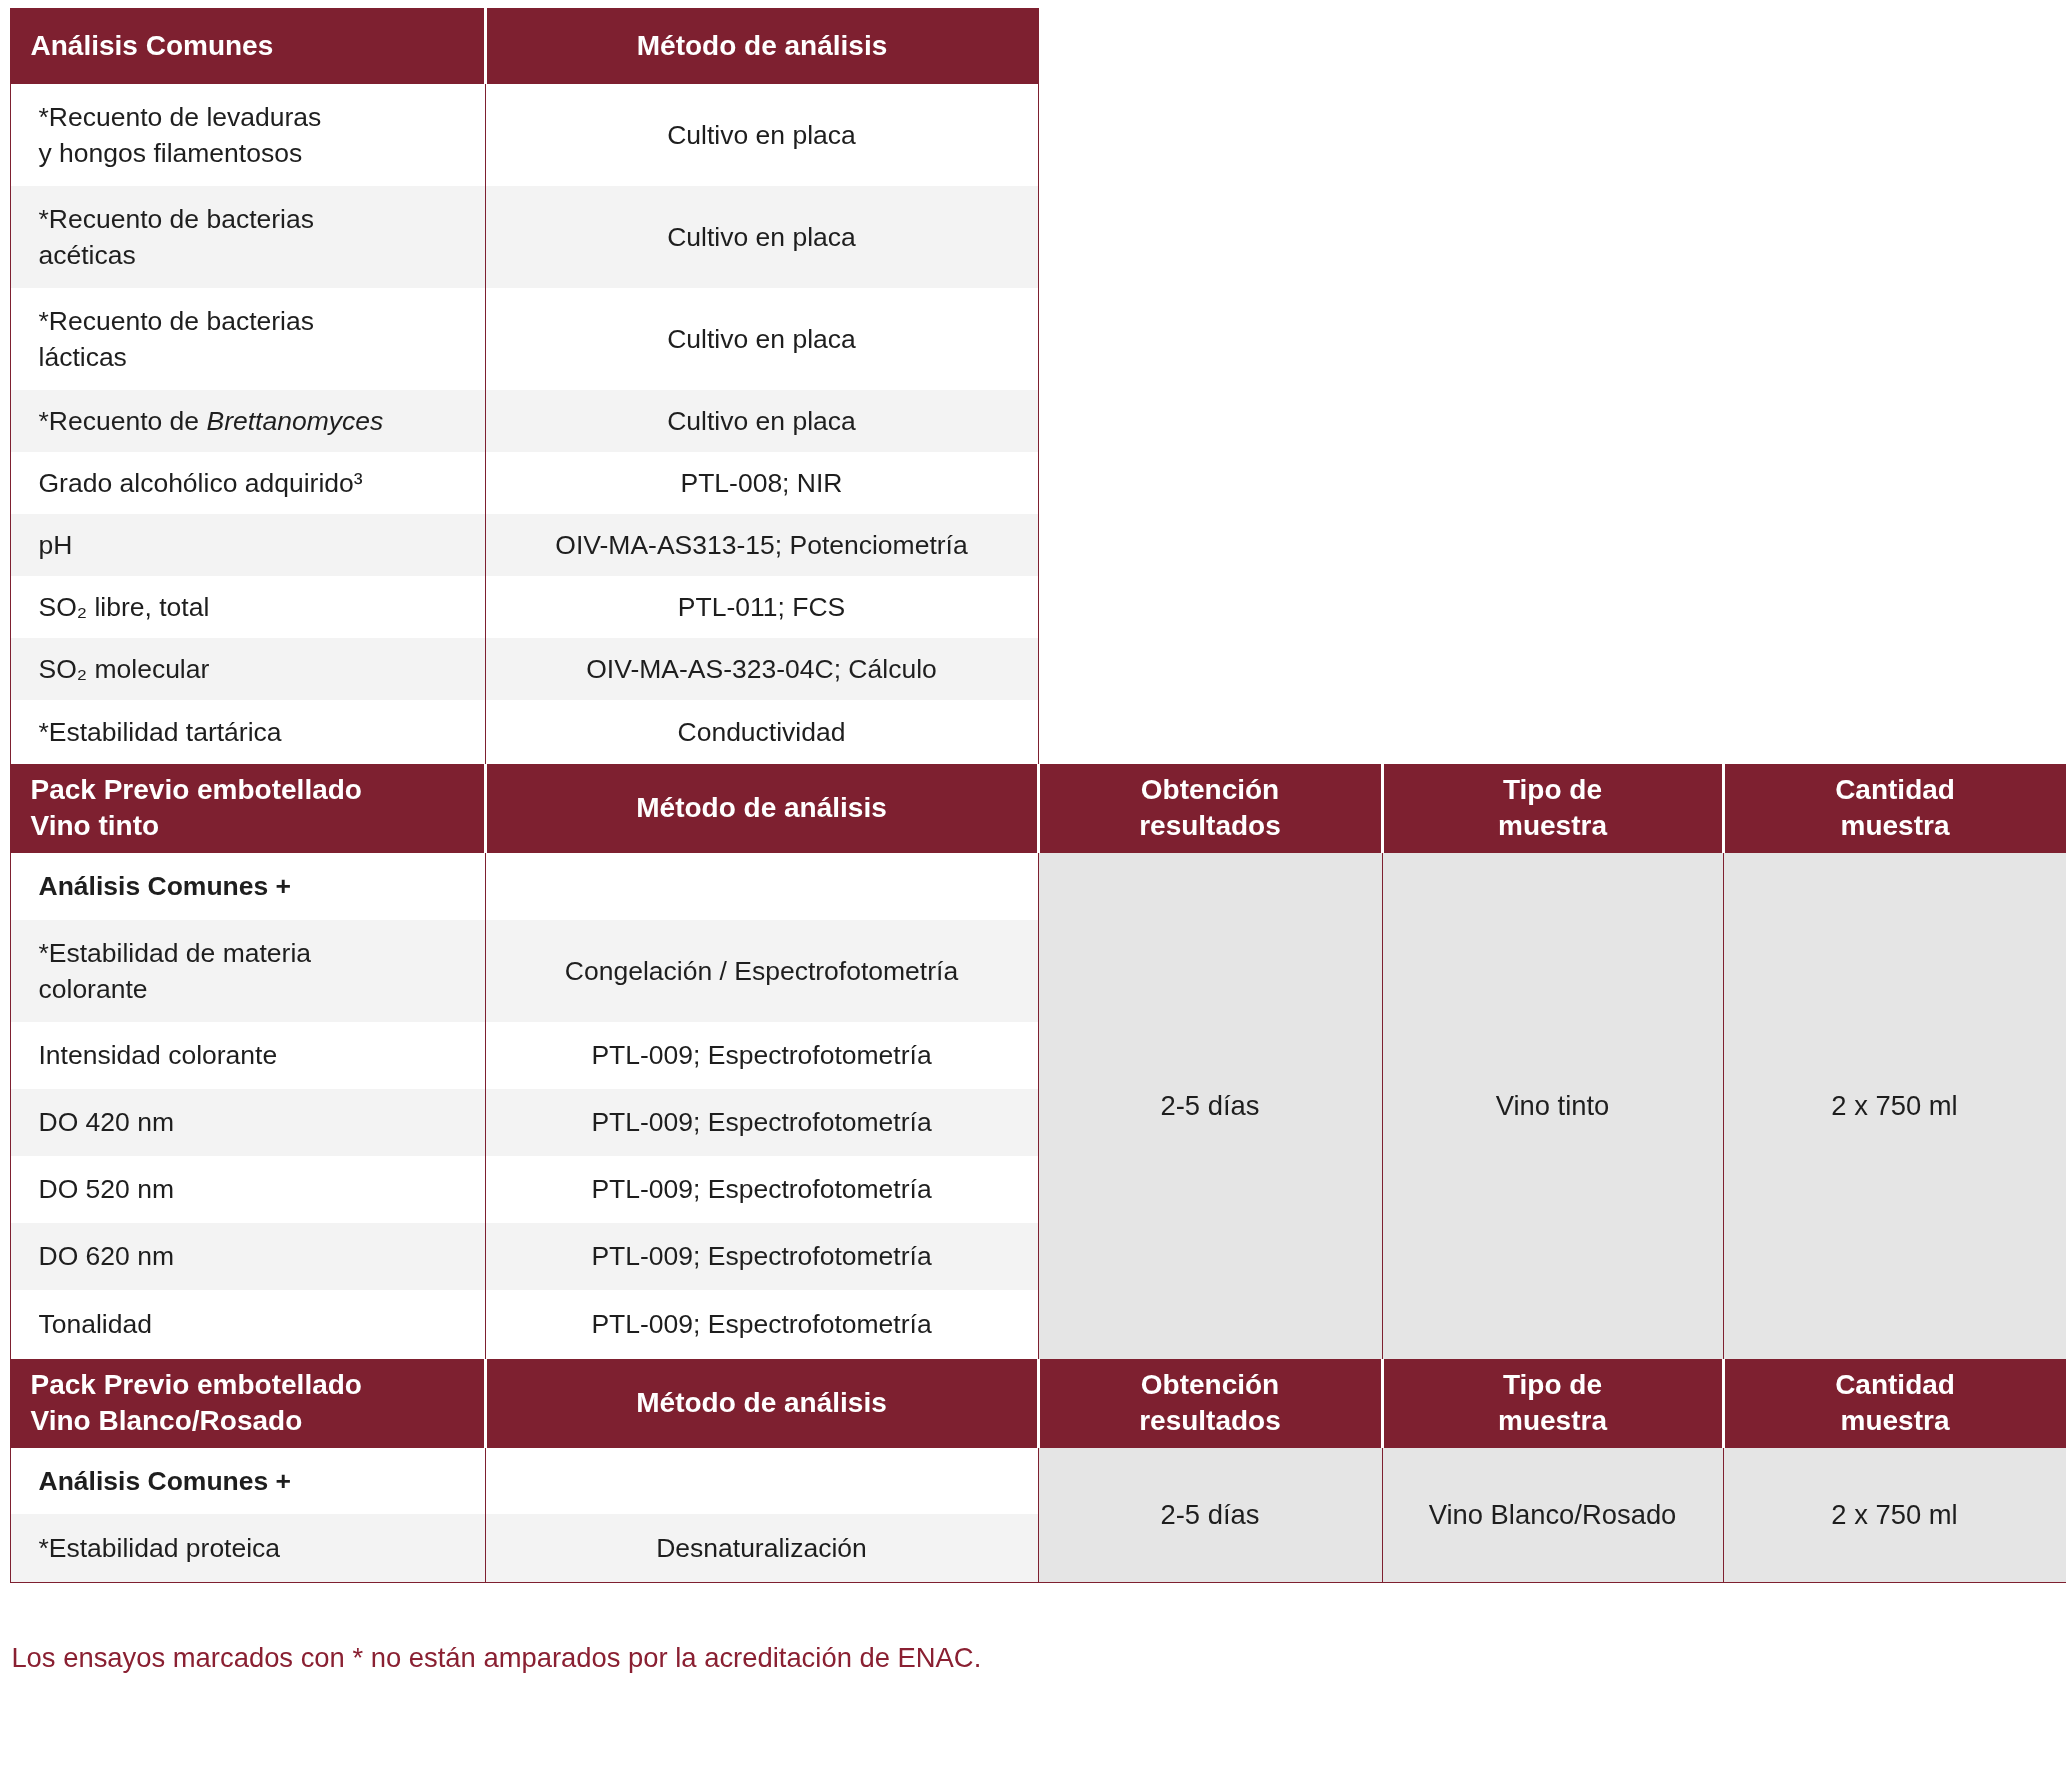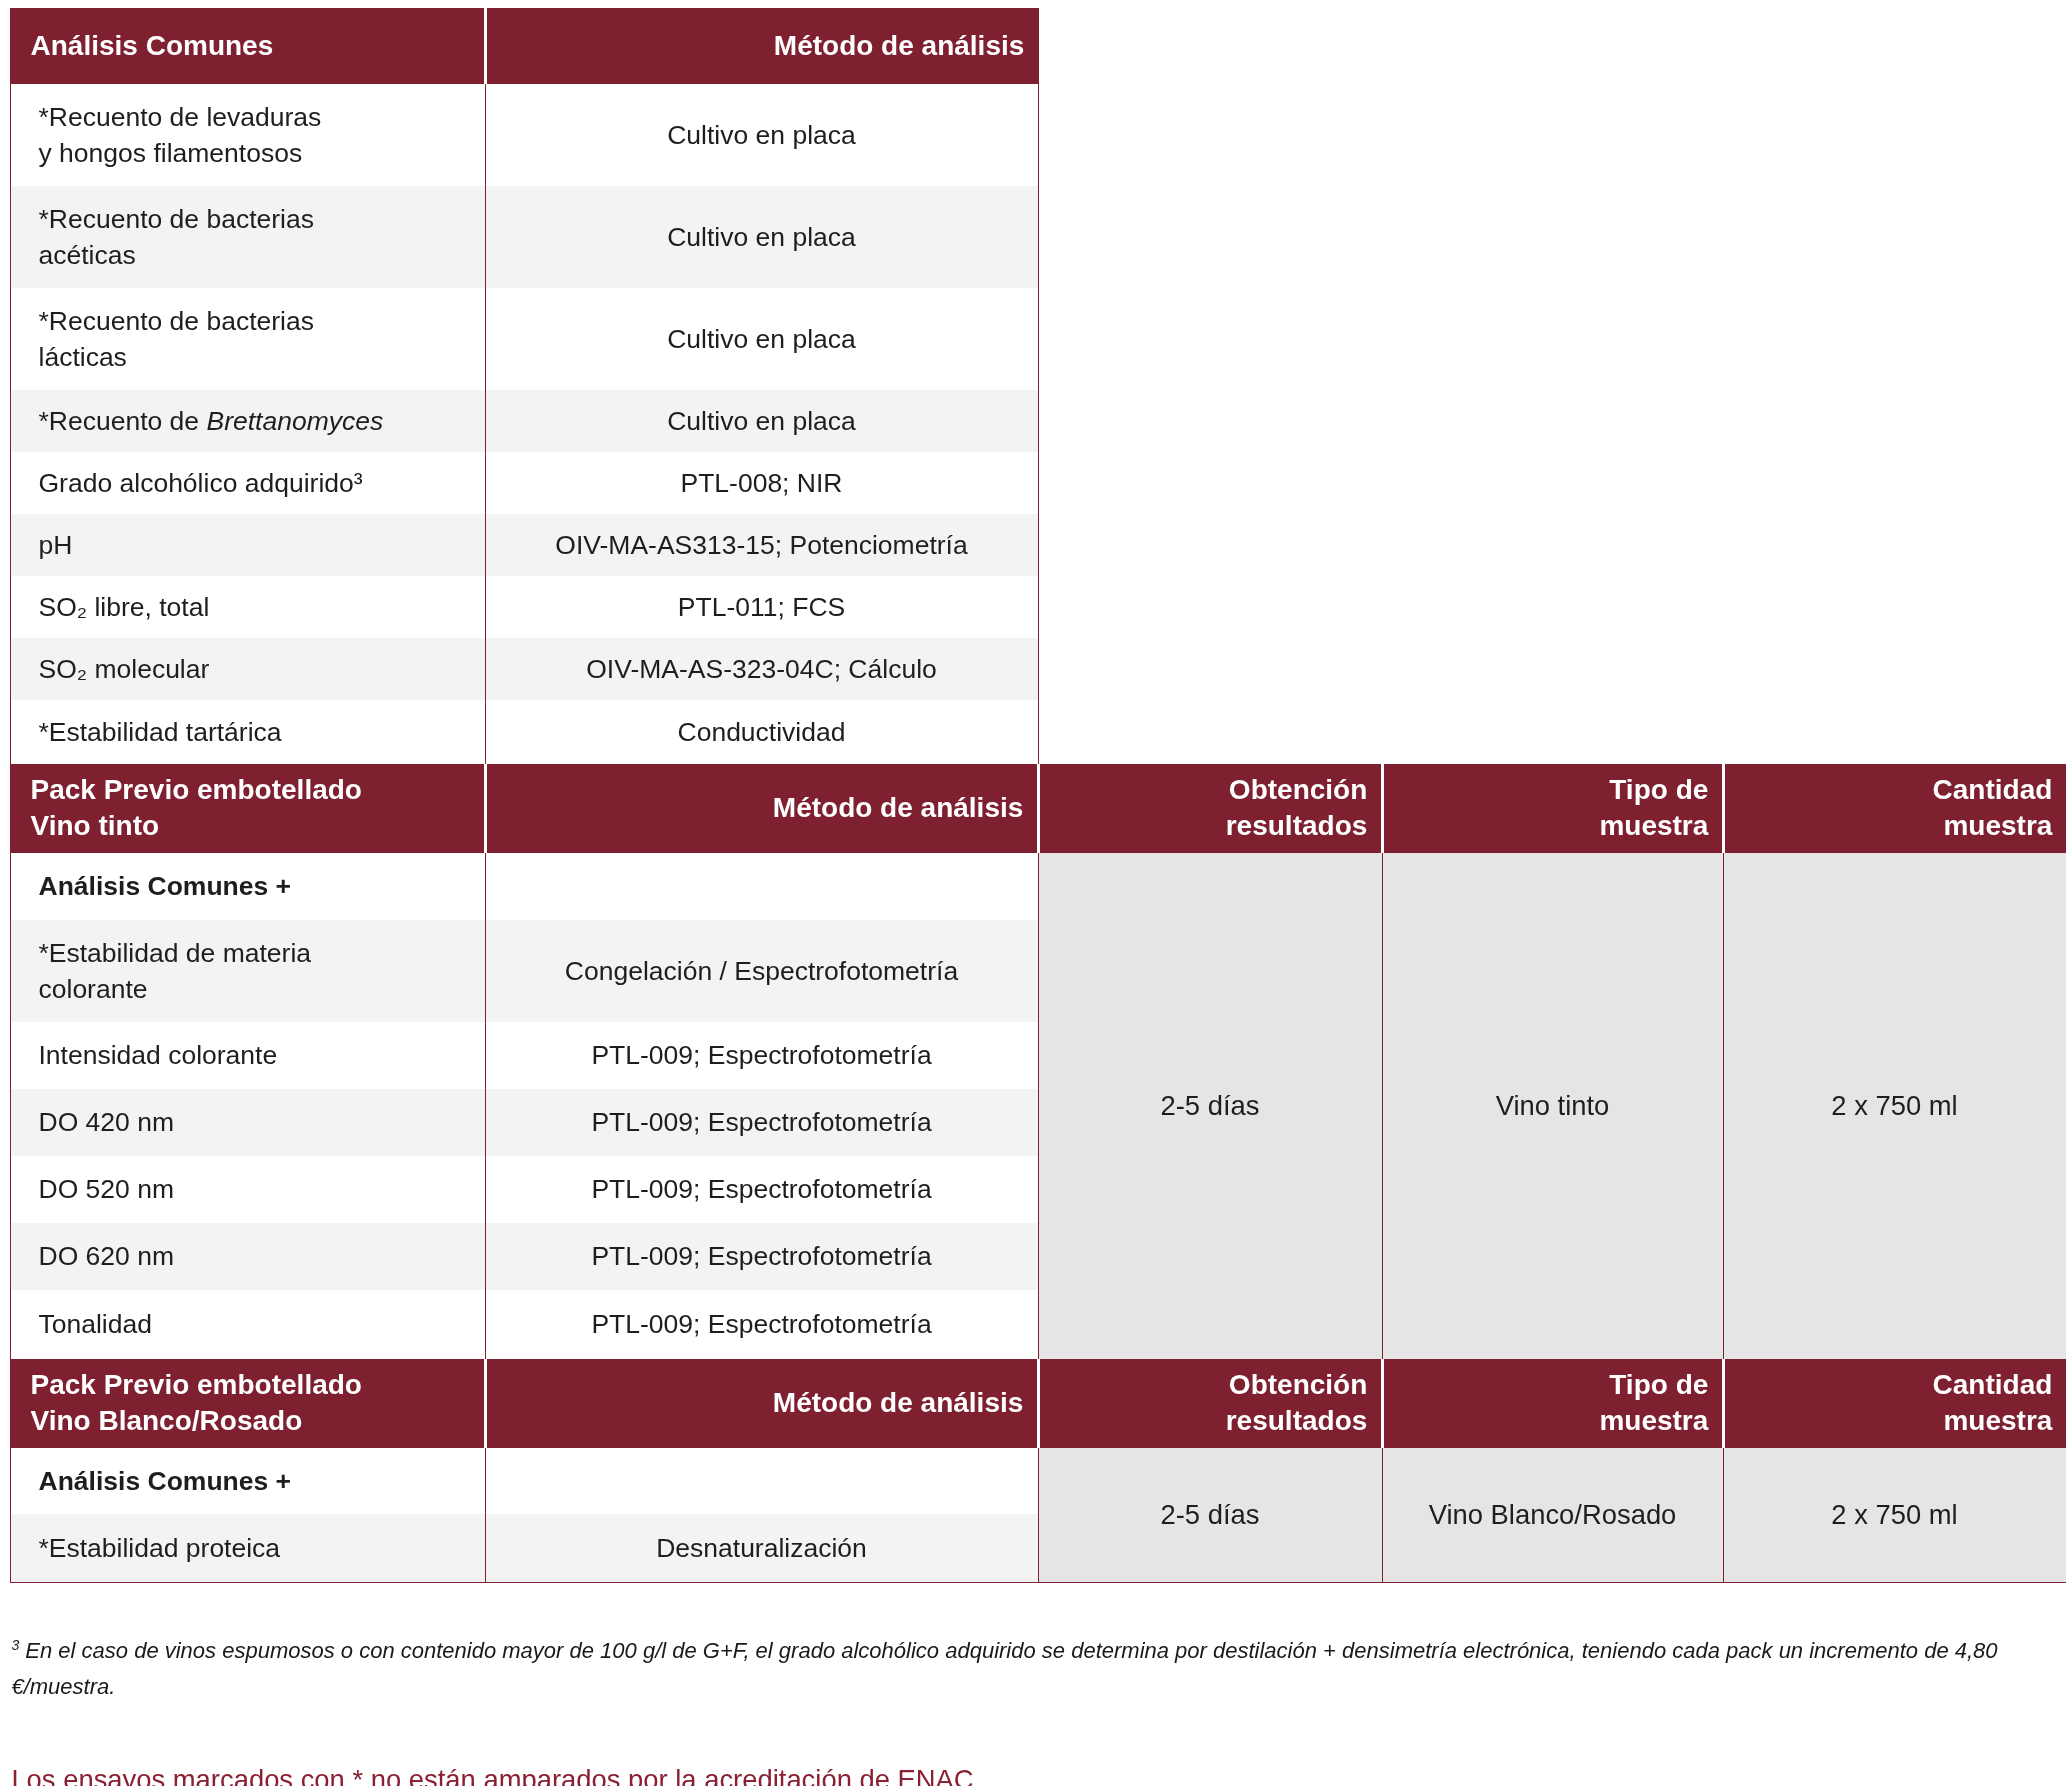--- a/index.html
+++ b/index.html
@@ -15,21 +15,21 @@
   table.pricing {
     border-collapse:collapse;
     table-layout:fixed;
     width:2055px;
   }
   col.c1{width:475px;} col.c2{width:553px;} col.c3{width:344px;} col.c4{width:341px;} col.c5{width:343px;}
 
   th {
     background:#7e2030; color:#ffffff;
     font-weight:700; font-size:28px; line-height:36px;
-    text-align:right; vertical-align:middle;
+    text-align:center; vertical-align:middle;
     padding:5.7px 13.2px;
     border-left:1.9px solid #7e2030;
   }
   th.gap { border-right:3.8px solid #ffffff; }
   th.end { border-right:1.9px solid #7e2030; }
   th.hl  { text-align:left; padding-left:20px; }
 
   td {
     font-size:26.5px; line-height:36px;
     vertical-align:middle;
@@ -180,18 +180,17 @@
       <td class="mg bb" rowspan="2">Vino Blanco/Rosado</td>
       <td class="mg bb" rowspan="2">2 x 750 ml</td>
     </tr>
     <tr class="r73 alt last">
       <td class="a">*Estabilidad proteica</td>
       <td class="m">Desnaturalización</td>
     </tr>
   </tbody>
     </table>
 
-  <p class="footnote"><sup>3</sup><span> En el caso de vinos espumosos o con contenido mayor de 100 g/l de G+F, el grado alcohólico adquirido se determina por destilación + densimetría electrónica, teniendo cada pack un incremento de 4,80 €/muestra.</span></p>
 
   <p class="enac">Los ensayos marcados con * no están amparados por la acreditación de ENAC.</p>
 
 </div>
 
 
 </body></html>

